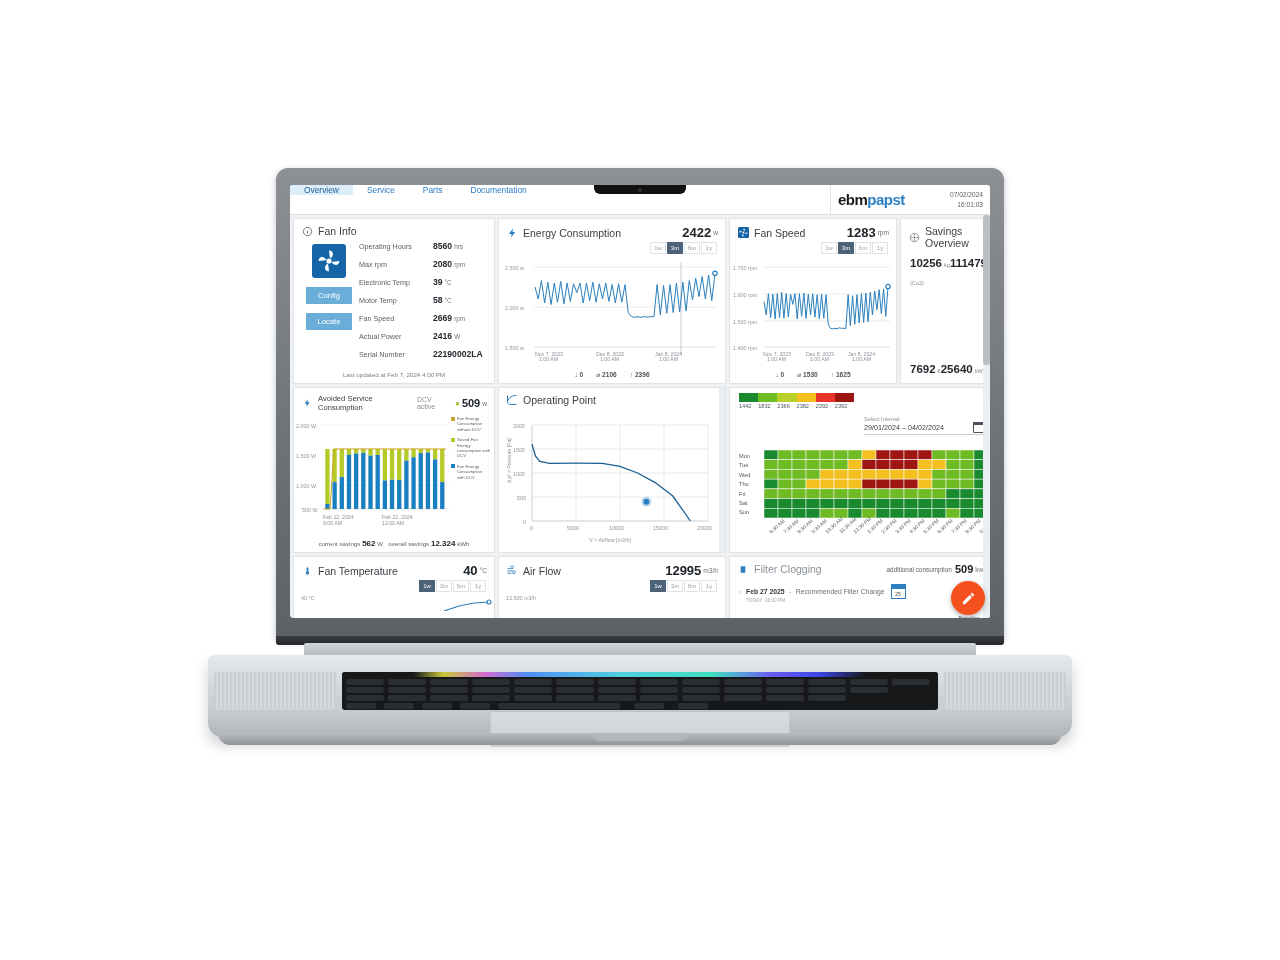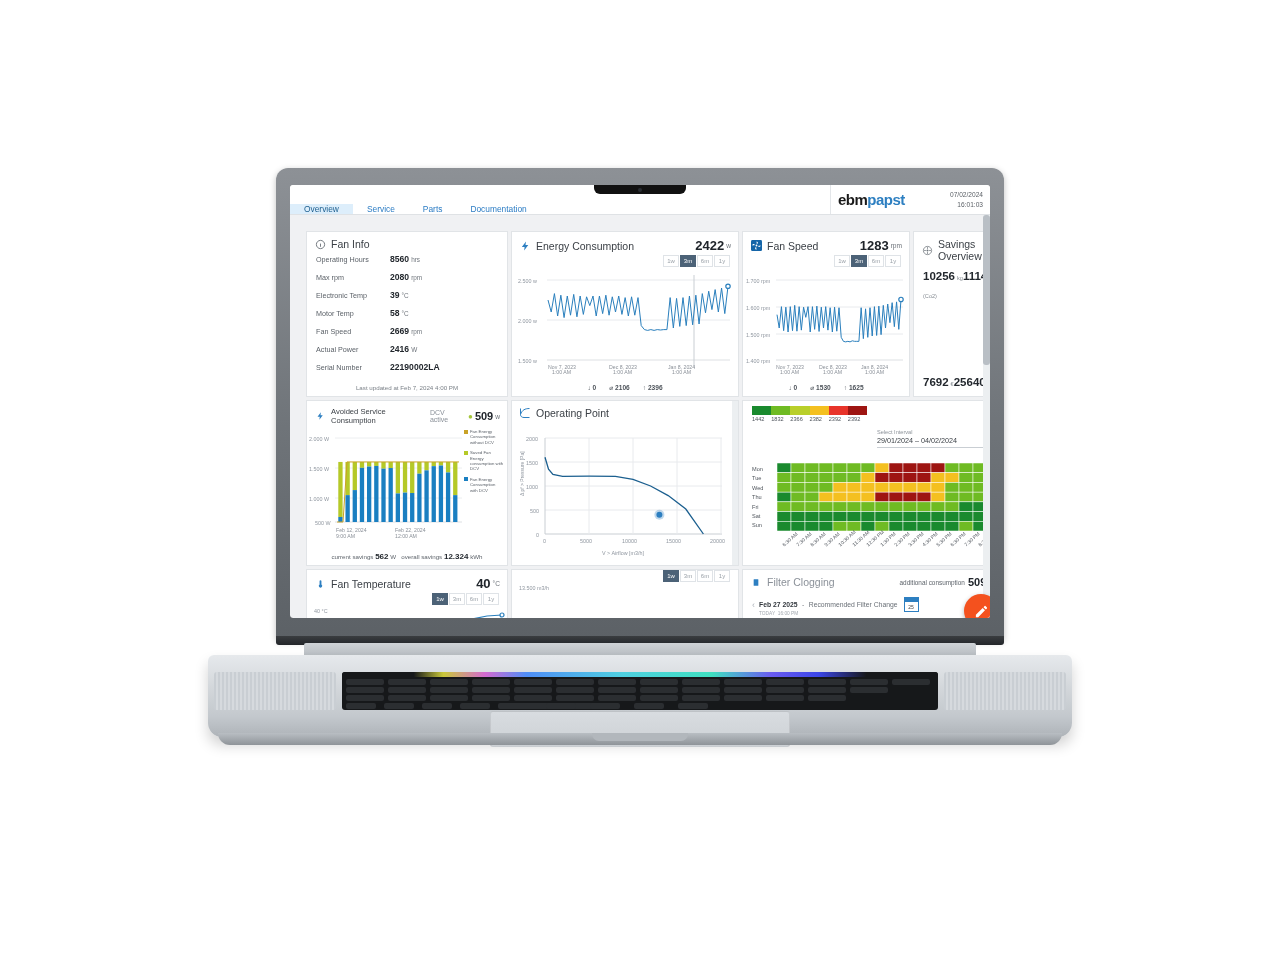--- a/index.html
+++ b/index.html
@@ -51,31 +51,31 @@
   #app { position:absolute; left:0; top:0; width:700px; height:437px;
          background:#f0f1f3; overflow:hidden; }
 
   .topbar { height:30px; background:#fff; display:flex; align-items:stretch;
             border-bottom:1px solid #dfe2e5; }
   .bc { display:flex; align-items:center; width:232px; border-right:1px solid #e3e6e9;}
   .bc-logo { width:21px;height:21px;margin-left:6px;background:#1e6fb4;border-radius:3px;
         display:flex;align-items:center;justify-content:center;color:#fff;font-size:12px;}
   .bc-text { font-size:8.2px; color:#4a4f55; font-style:italic; margin-left:9px; letter-spacing:.1px;}
   .bc-text b { font-weight:700; }
-  .tabs { display:flex; align-items:flex-end; flex:1; }
+  .tabs { display:flex; align-items:flex-start; flex:1; }
   .tab { display:flex;align-items:center;padding:0 14px;font-size:8.4px;color:#2b7cc4;
          cursor:pointer; }
   .tab.active { background:#ddeefb; color:#1b5e8f; }
   .brandbox { width:160px; display:flex; align-items:center; justify-content:space-between;
               border-left:1px solid #e3e6e9; padding:0 7px; }
   .brand { font-size:15px; font-weight:700; letter-spacing:-.5px; }
   .brand .a { color:#1a1a1a; } .brand .b { color:#2d7fc1; }
   .dt { text-align:right; font-size:6.6px; color:#5c6167; line-height:1.5;}
 
-  .grid { padding:16px; display:grid; grid-gap:3px;
+  .grid { padding:3px; display:grid; grid-gap:3px;
           grid-template-columns:202px 228px 266px;
           grid-template-rows:166px 166px 70px; }
   .card { background:#fff; border:1px solid #e1e4e7; position:relative; overflow:hidden; }
   .ch { display:flex; align-items:center; padding:6px 7px 2px 7px; }
   .ch .ic { width:12px;height:12px;margin-right:5px;display:flex;align-items:center;
             justify-content:center;color:#2d7fc1;font-size:10px;flex:0 0 auto;}
   .ch .ti { font-size:10.5px; color:#3c4147; font-weight:400; }
   .ch .sp { flex:1; }
   .ch .val { font-size:13px; font-weight:700; color:#20252b;}
   .ch .un { font-size:6.6px; color:#6d737a; margin-left:2px;}
@@ -204,20 +204,33 @@
             <div class="ch">
               <span class="ic">
                 <svg width="11" height="11" viewBox="0 0 24 24" fill="none" stroke="#6b7278" stroke-width="2">
                   <circle cx="12" cy="12" r="9"></circle>
                     <path d="M12 10v7M12 7h.01"></path>
                 </svg>
               </span>
               <span class="ti">Fan Info</span>
             </div>
             <div class="fi-body">
+              <div class="fi-left">
+                <div class="fan-ic">
+                  <svg width="24" height="24" viewBox="0 0 24 24" fill="#fff">
+                    <circle cx="12" cy="12" r="2.6"></circle>
+                    <path d="M12 1.6c3.1 0 4.6 2.4 3.6 5.2-.5 1.4-1.8 2.3-2.5 2.6l-.6-3.1z"></path>
+                    <path d="M22.4 12c0 3.1-2.4 4.6-5.2 3.6-1.4-.5-2.3-1.8-2.6-2.5l3.1-.6z"></path>
+                    <path d="M12 22.4c-3.1 0-4.6-2.4-3.6-5.2.5-1.4 1.8-2.3 2.5-2.6l.6 3.1z"></path>
+                    <path d="M1.6 12c0-3.1 2.4-4.6 5.2-3.6 1.4.5 2.3 1.8 2.6 2.5l-3.1.6z"></path>
+                  </svg>
+                </div>
+                <div class="btn">Config</div>
+                <div class="btn">Locate</div>
+              </div>
               <div class="fi-rows">
                 <div class="fi-row">
                   <span class="lb">Operating Hours</span>
                   <span class="vv">8560</span>
                   <span class="uu">hrs</span>
                 </div>
                 <div class="fi-row">
                   <span class="lb">Max rpm</span>
                   <span class="vv">2080</span>
                   <span class="uu">rpm</span>
@@ -698,20 +711,33 @@
               <div class="seg">1y</div>
             </div>
             <div style="font-size:5.4px;color:#9097a0;padding-left:7px;margin-top:3px">40 °C</div>
             <svg width="200" height="12" viewBox="0 0 200 12" style="margin-top:-2px">
               <polyline points="150,12 165,7 180,4 195,3" fill="none" stroke="#2a7fbd" stroke-width="1.2"></polyline>
               <circle cx="195" cy="3" r="2" fill="#fff" stroke="#2a7fbd" stroke-width="1.2"></circle>
             </svg>
           </div>
 
           <div class="card">
+            <div class="ch">
+              <span class="ic">
+                <svg width="12" height="11" viewBox="0 0 24 24" fill="none" stroke="#2d7fc1" stroke-width="1.9" stroke-linecap="round">
+                  <path d="M3 8h9a3 3 0 1 0-3-3"></path>
+                    <path d="M3 13h13a3 3 0 1 1-3 3"></path>
+                    <path d="M3 18h7"></path>
+                </svg>
+              </span>
+              <span class="ti">Air Flow</span>
+              <span class="sp"></span>
+              <span class="val">12995</span>
+              <span class="un">m3/h</span>
+            </div>
             <div class="segs">
               <div class="seg on">1w</div>
               <div class="seg">3m</div>
               <div class="seg">6m</div>
               <div class="seg">1y</div>
             </div>
             <div style="font-size:5.4px;color:#9097a0;padding-left:7px;margin-top:3px">13.500 m3/h</div>
           </div>
 
           <div class="card">

